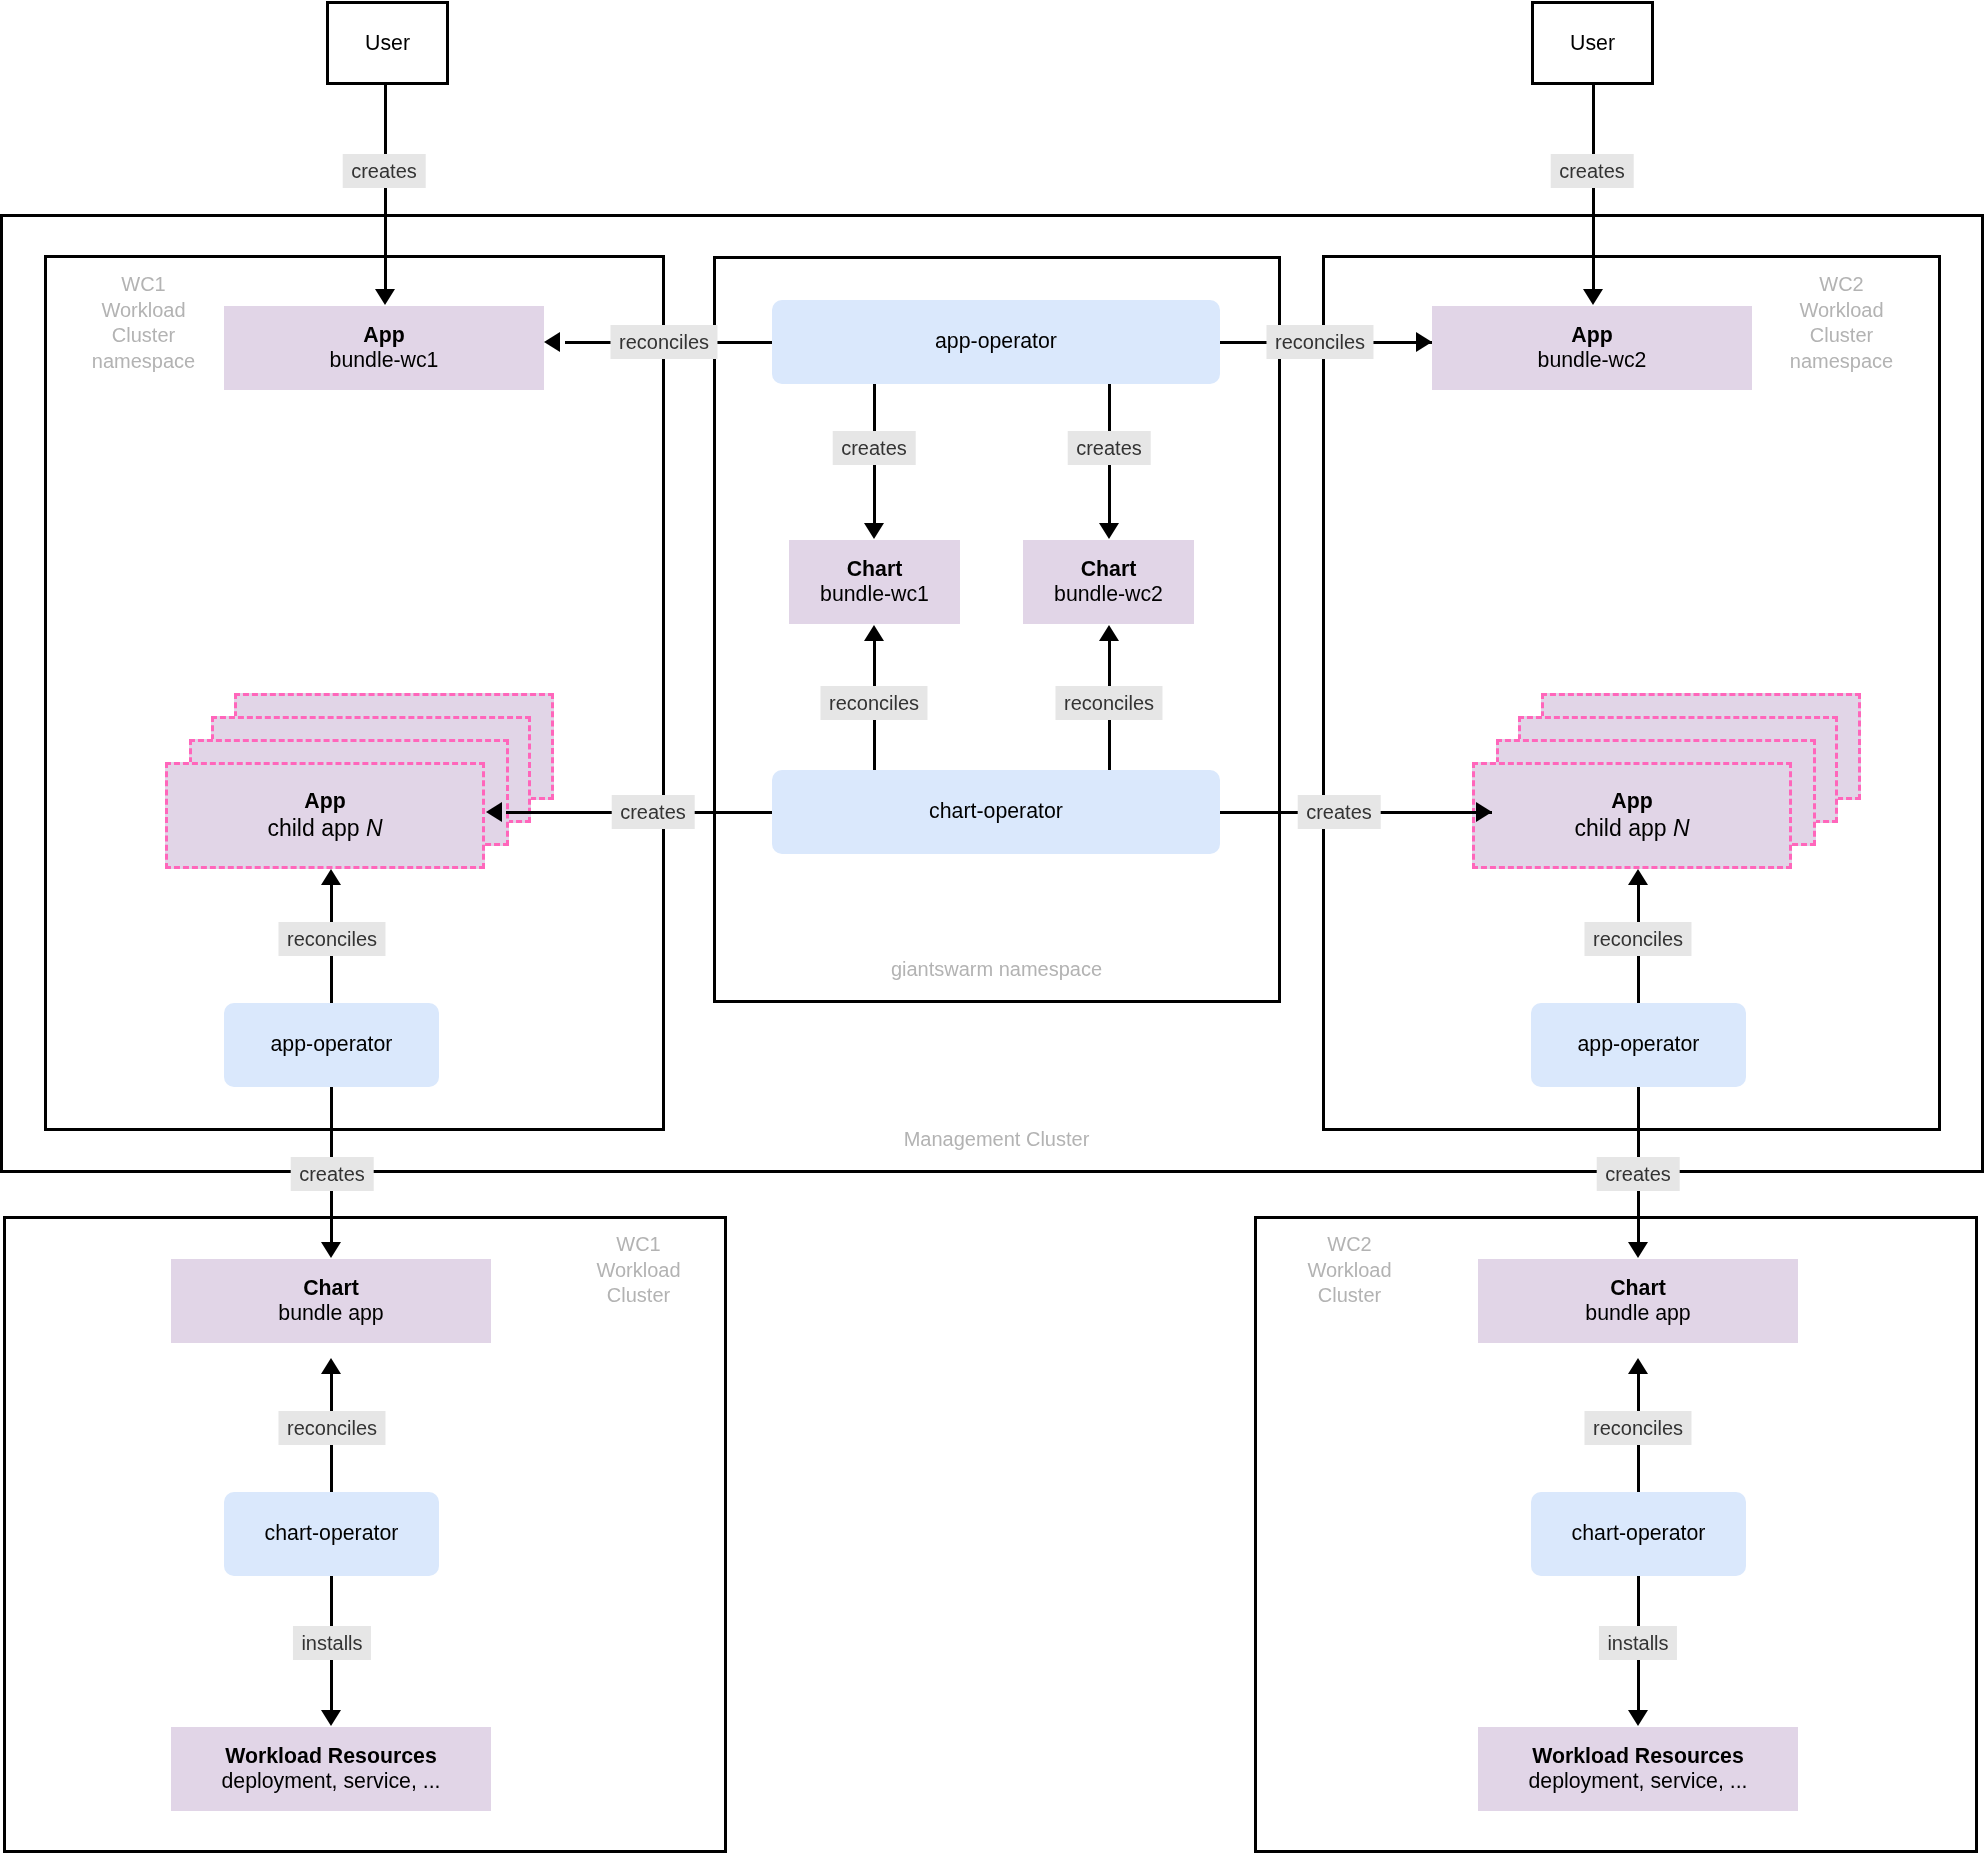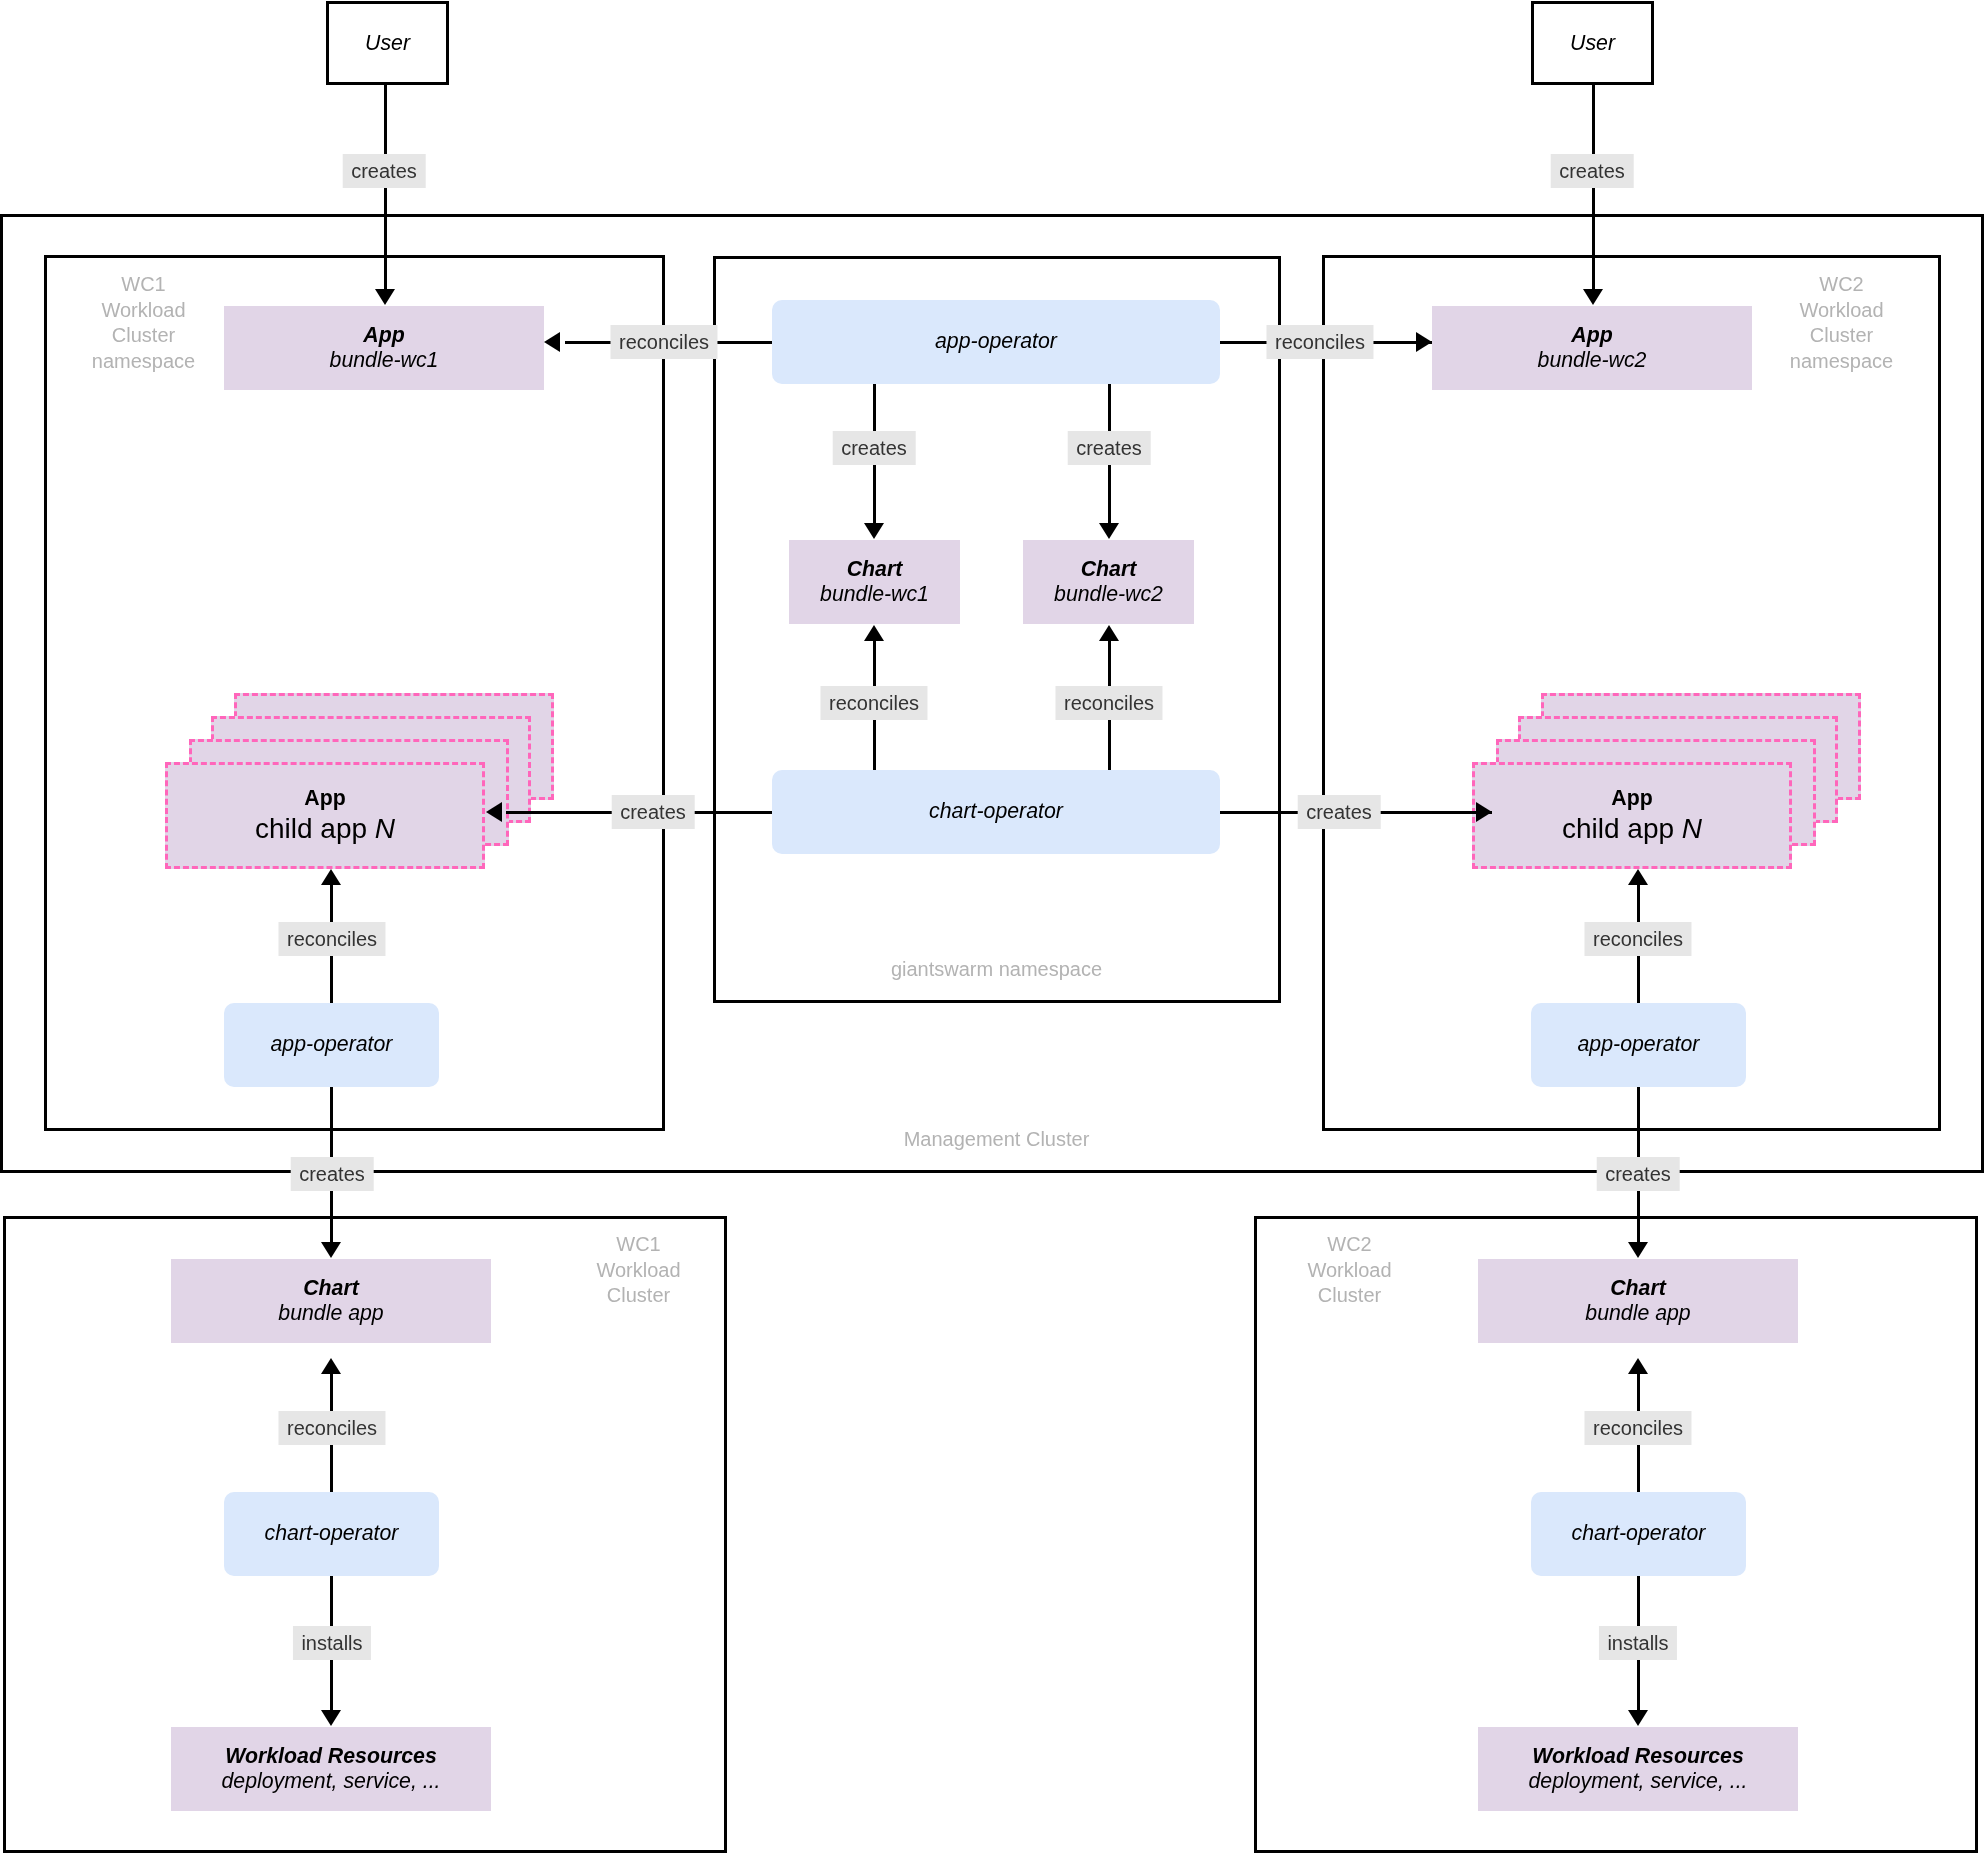--- a/index.html
+++ b/index.html
@@ -10,21 +10,21 @@
     background:#ffffff;
     overflow:hidden;
   }
   
   .frame{position:absolute;border:3.2px solid #000000;background:transparent;box-sizing:border-box;}
 
   
   .node{
     position:absolute;box-sizing:border-box;
     display:flex;flex-direction:column;align-items:center;justify-content:center;
-    text-align:center;line-height:1.18;color:#000000;font-style:italic;
+    text-align:center;line-height:1.18;color:#000000;
   }
   .node .t1{font-weight:bold;font-size:21.3px;}
   .node .t2{font-size:21.3px;}
   .node .t1only{font-size:21.3px;}
 
   .purple{background:#e1d5e7;}
   .blue{background:#dae8fc;border-radius:10px;}
   .white-box{background:#ffffff;border:3.2px solid #000000;}
 
   
@@ -34,21 +34,21 @@
     background:#e1d5e7;
     border:3.2px dashed #ff66bb;
   }
   .stacktop{
     position:absolute;box-sizing:border-box;
     background:#e1d5e7;border:3.2px dashed #ff66bb;
     display:flex;flex-direction:column;align-items:center;justify-content:center;
     text-align:center;line-height:1.18;color:#000000;
   }
   .stacktop .t1{font-weight:bold;font-size:21.3px;}
-  .stacktop .t2{font-size:28px;}
+  .stacktop .t2{font-size:23px;}
   .ital{font-style:italic;}
 
   
   .caption{
     position:absolute;color:#b3b3b3;font-size:20px;line-height:1.28;text-align:center;
     white-space:pre-line;
   }
 
   
   .ln{position:absolute;background:#000000;}

